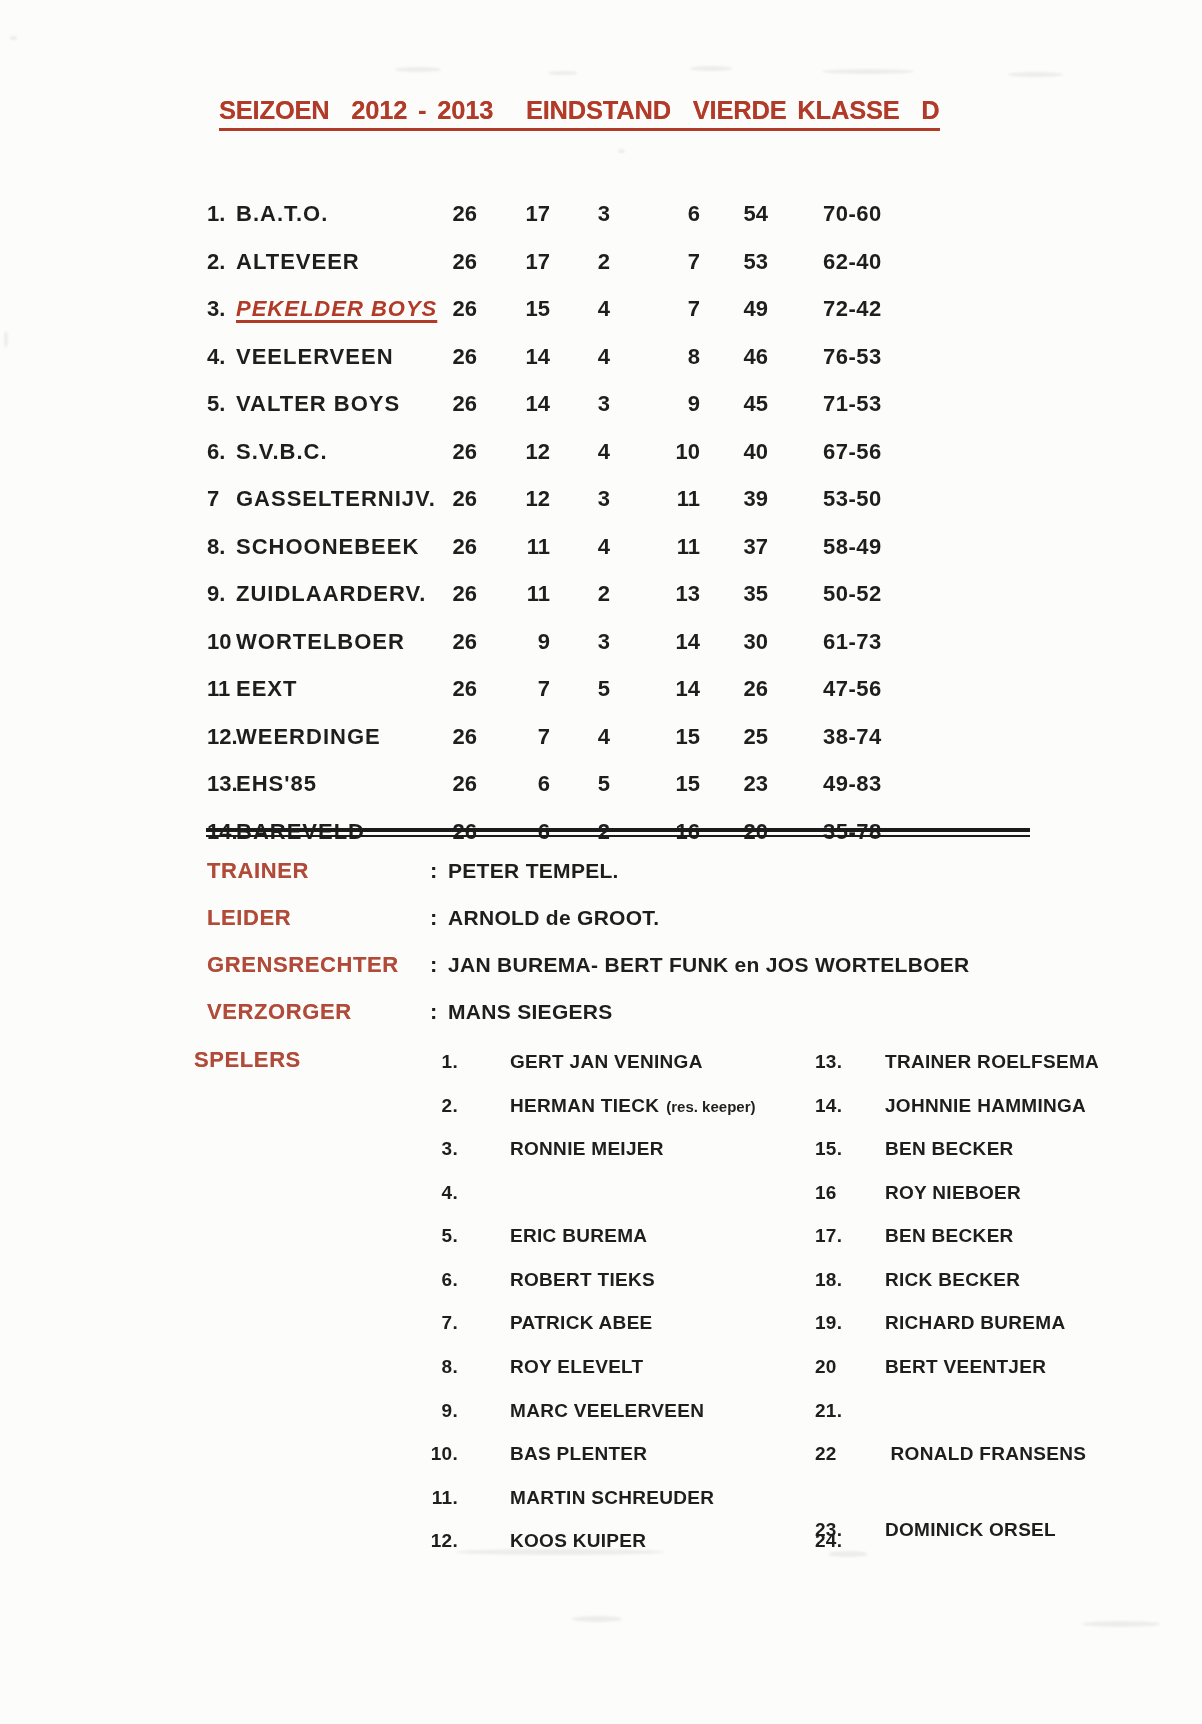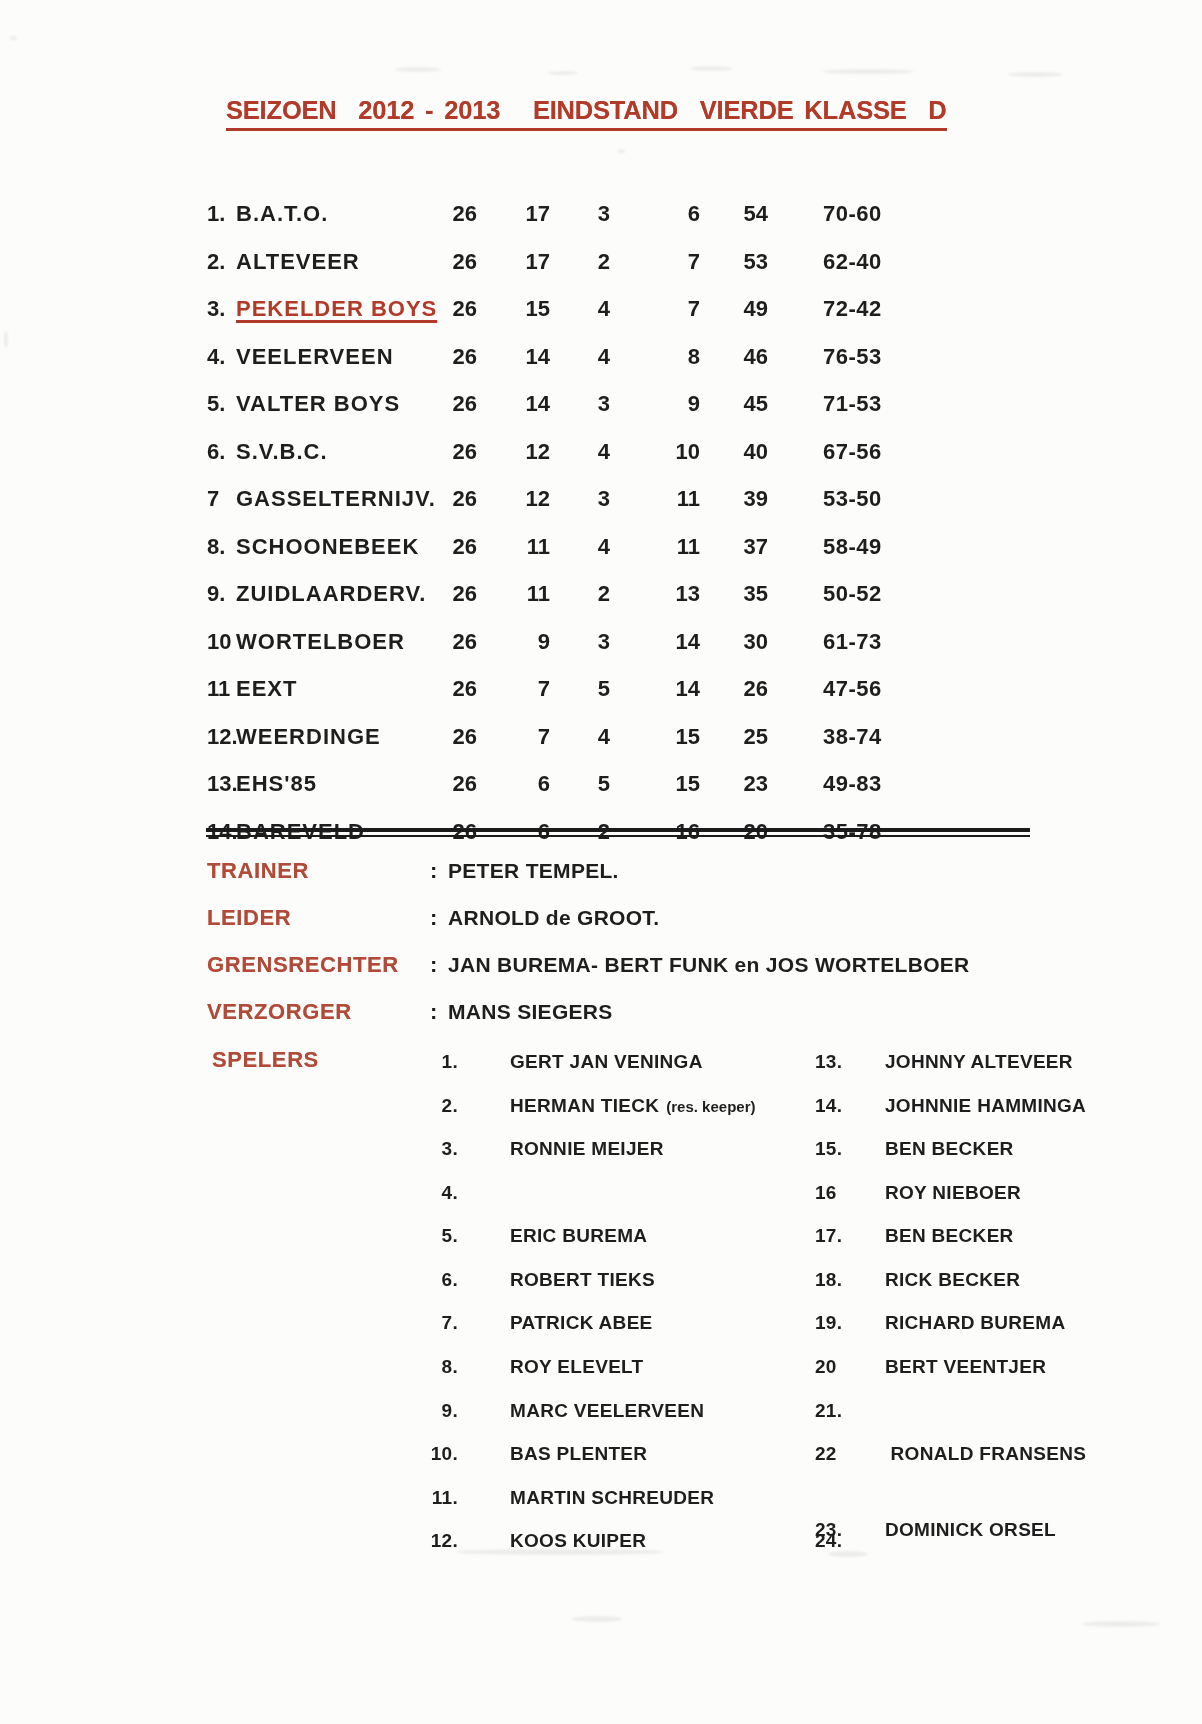--- a/index.html
+++ b/index.html
@@ -11,46 +11,46 @@
   }
   html,body{margin:0;padding:0;background:#e9e9e7;}
   .page{
     position:relative;width:1202px;height:1724px;background:var(--paper);
     overflow:hidden;font-family:"Liberation Sans",sans-serif;font-weight:700;
     color:var(--ink);
   }
   .page *{box-sizing:border-box;}
   
   .title{
-    position:absolute;left:226px;top:96px;font-size:25.5px;letter-spacing:-0.2px;
+    position:absolute;left:219px;top:96px;font-size:25.5px;letter-spacing:-0.2px;
     word-spacing:4px;color:var(--red);border-bottom:3px solid var(--red);
     padding-bottom:3px;white-space:pre;text-shadow:0 0 .5px rgba(178,58,40,.6);
   }
   
   .trow{position:absolute;left:207px;width:823px;height:47px;line-height:47px;font-size:22px;white-space:pre;}
   .trow span{position:absolute;}
   .rank{left:0;}
   .club{left:29px;letter-spacing:1px;}
-  .club.hl{color:var(--red);text-decoration:underline;text-decoration-thickness:2.5px;text-underline-offset:4px;}
+  .club.hl{color:var(--red);text-decoration:underline;text-decoration-thickness:2.5px;text-underline-offset:4px;font-style:italic;}
   .cp{right:553px;}
   .cw{right:480px;}
   .cd{right:420px;}
   .cl{right:330px;}
   .cpts{right:262px;}
   .cg{left:616px;letter-spacing:.5px;}
   
   .divider{position:absolute;left:206px;top:828px;width:824px;height:9px;
     border-top:4px solid var(--line);border-bottom:2px solid var(--line);}
   
   .staff-row{position:absolute;left:207px;width:830px;height:46px;line-height:46px;font-size:22px;}
   .staff-label{color:var(--staff-red);letter-spacing:.6px;text-shadow:0 0 .5px rgba(177,74,56,.55);}
   .staff-colon{position:absolute;left:223px;top:0;}
   .staff-value{position:absolute;left:241px;top:0;font-size:21px;white-space:pre;letter-spacing:.3px;}
   
-  .spelers-label{position:absolute;left:212px;top:1037px;height:46px;line-height:46px;
+  .spelers-label{position:absolute;left:194px;top:1037px;height:46px;line-height:46px;
     font-size:22px;color:var(--staff-red);letter-spacing:.6px;text-shadow:0 0 .5px rgba(177,74,56,.55);text-align:center;}
   .prow{position:absolute;height:44px;line-height:44px;font-size:19px;letter-spacing:.3px;}
   .prow.pl{left:400px;width:420px;}
   .prow.pr{left:815px;width:380px;}
   .pnum{position:absolute;left:0;top:0;width:58px;text-align:right;}
   .prow.pr .pnum{width:34px;text-align:left;}
   .pname{position:absolute;left:110px;top:0;white-space:pre;}
   .prow.pr .pname{left:70px;}
   .pnote{font-size:15px;margin-left:7px;letter-spacing:0;}
   
@@ -181,21 +181,21 @@
     </div>
     <div class="prow pl" style="top:1519px">
       <span class="pnum">12.</span>
         <span class="pname">KOOS KUIPER</span>
     </div>
   </div>
 
   <div>
     <div class="prow pr" style="top:1040px">
       <span class="pnum">13.</span>
-        <span class="pname">JOHNNY ALTEVEER</span>
+        <span class="pname">TRAINER ROELFSEMA</span>
     </div>
     <div class="prow pr" style="top:1084px">
       <span class="pnum">14.</span>
         <span class="pname">JOHNNIE HAMMINGA</span>
     </div>
     <div class="prow pr" style="top:1127px">
       <span class="pnum">15.</span>
         <span class="pname">BEN BECKER</span>
     </div>
     <div class="prow pr" style="top:1171px">

